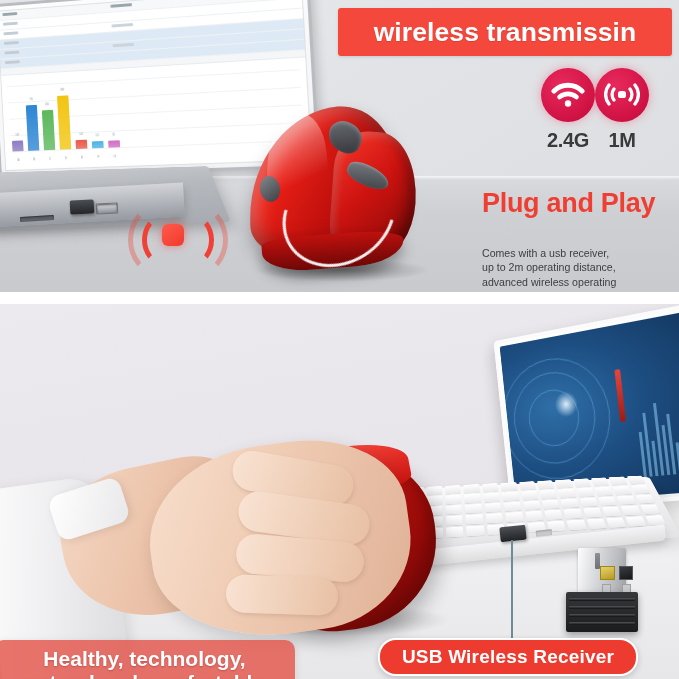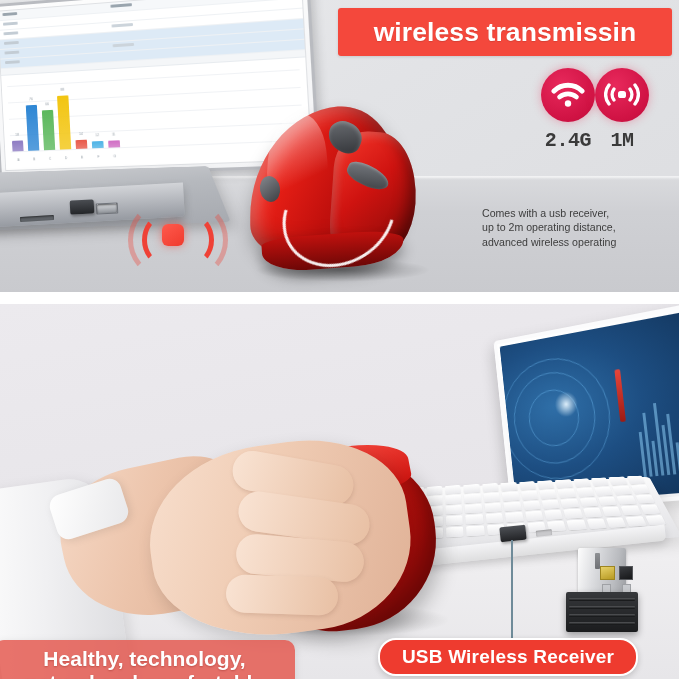--- a/index.html
+++ b/index.html
@@ -113,32 +113,32 @@
   
   .banner-top{position:absolute;left:338px;top:8px;width:334px;height:48px;
               background:#f4483c;border-radius:3px;
               display:flex;align-items:center;justify-content:center;
               box-shadow:0 1px 3px rgba(0,0,0,.12);}
   .banner-top span{color:#fff;font-size:26.5px;font-weight:bold;letter-spacing:.1px;
                    text-shadow:0 1px 1px rgba(0,0,0,.12);}
 
   
   .badges{position:absolute;left:515px;top:68px;width:160px;height:104px;
-          display:flex;justify-content:center;font-family:Liberation Mono, monospace;}
+          display:flex;justify-content:center;}
   .badge{width:54px;text-align:center;}
   .badge-circle{width:54px;height:54px;border-radius:50%;
                 background:radial-gradient(circle at 38% 32%,#e8295c,#cf1243 70%,#b80f3c);
                 box-shadow:0 0 10px rgba(230,40,80,.35);
                 display:flex;align-items:center;justify-content:center;margin:0 auto;}
   .badge-label{margin-top:7px;font-size:20px;font-weight:bold;color:#3a3a3a;letter-spacing:-.4px;}
 
   
   .pnp{position:absolute;left:482px;top:190px;width:194px;}
   .pnp-title{font-size:27px;font-weight:bold;color:#ef3e32;letter-spacing:-.3px;line-height:1;}
-  .pnp-desc{margin-top:16px;font-size:10.6px;color:#3d3d3d;line-height:1.35;}
+  .pnp-desc{margin-top:29px;font-size:10.6px;color:#3d3d3d;line-height:1.35;}
 
   
   .divider{position:absolute;left:0;top:292px;width:679px;height:12px;background:#fff;}
 
   
   .bot-panel{position:absolute;left:0;top:304px;width:679px;height:375px;
              background:linear-gradient(175deg,#f3f2f4 0%,#ededee 40%,#e9e8ea 100%);
              overflow:hidden;}
   .desk{position:absolute;left:0;top:196px;width:679px;height:179px;
         background:linear-gradient(180deg,#f7f6f7 0%,#efeef0 35%,#e7e6e9 100%);}
@@ -397,20 +397,21 @@
             <path d="M26 7 A9 9 0 0 1 26 18" stroke="#fff" stroke-width="3.4" fill="none" stroke-linecap="round"></path>
             <path d="M5 3 A15 15 0 0 0 5 22" stroke="#fff" stroke-width="3.4" fill="none" stroke-linecap="round"></path>
             <path d="M31 3 A15 15 0 0 1 31 22" stroke="#fff" stroke-width="3.4" fill="none" stroke-linecap="round"></path>
           </svg>
         </div>
         <div class="badge-label">1M</div>
       </div>
     </div>
 
     <div class="pnp">
+      <div class="pnp-title">Plug and Play</div>
       <div class="pnp-desc">
         <div>Comes with a usb receiver,</div>
         <div>up to 2m operating distance,</div>
         <div>advanced wireless operating</div>
       </div>
     </div>
   </div>
 
   <div class="divider"></div>
 

